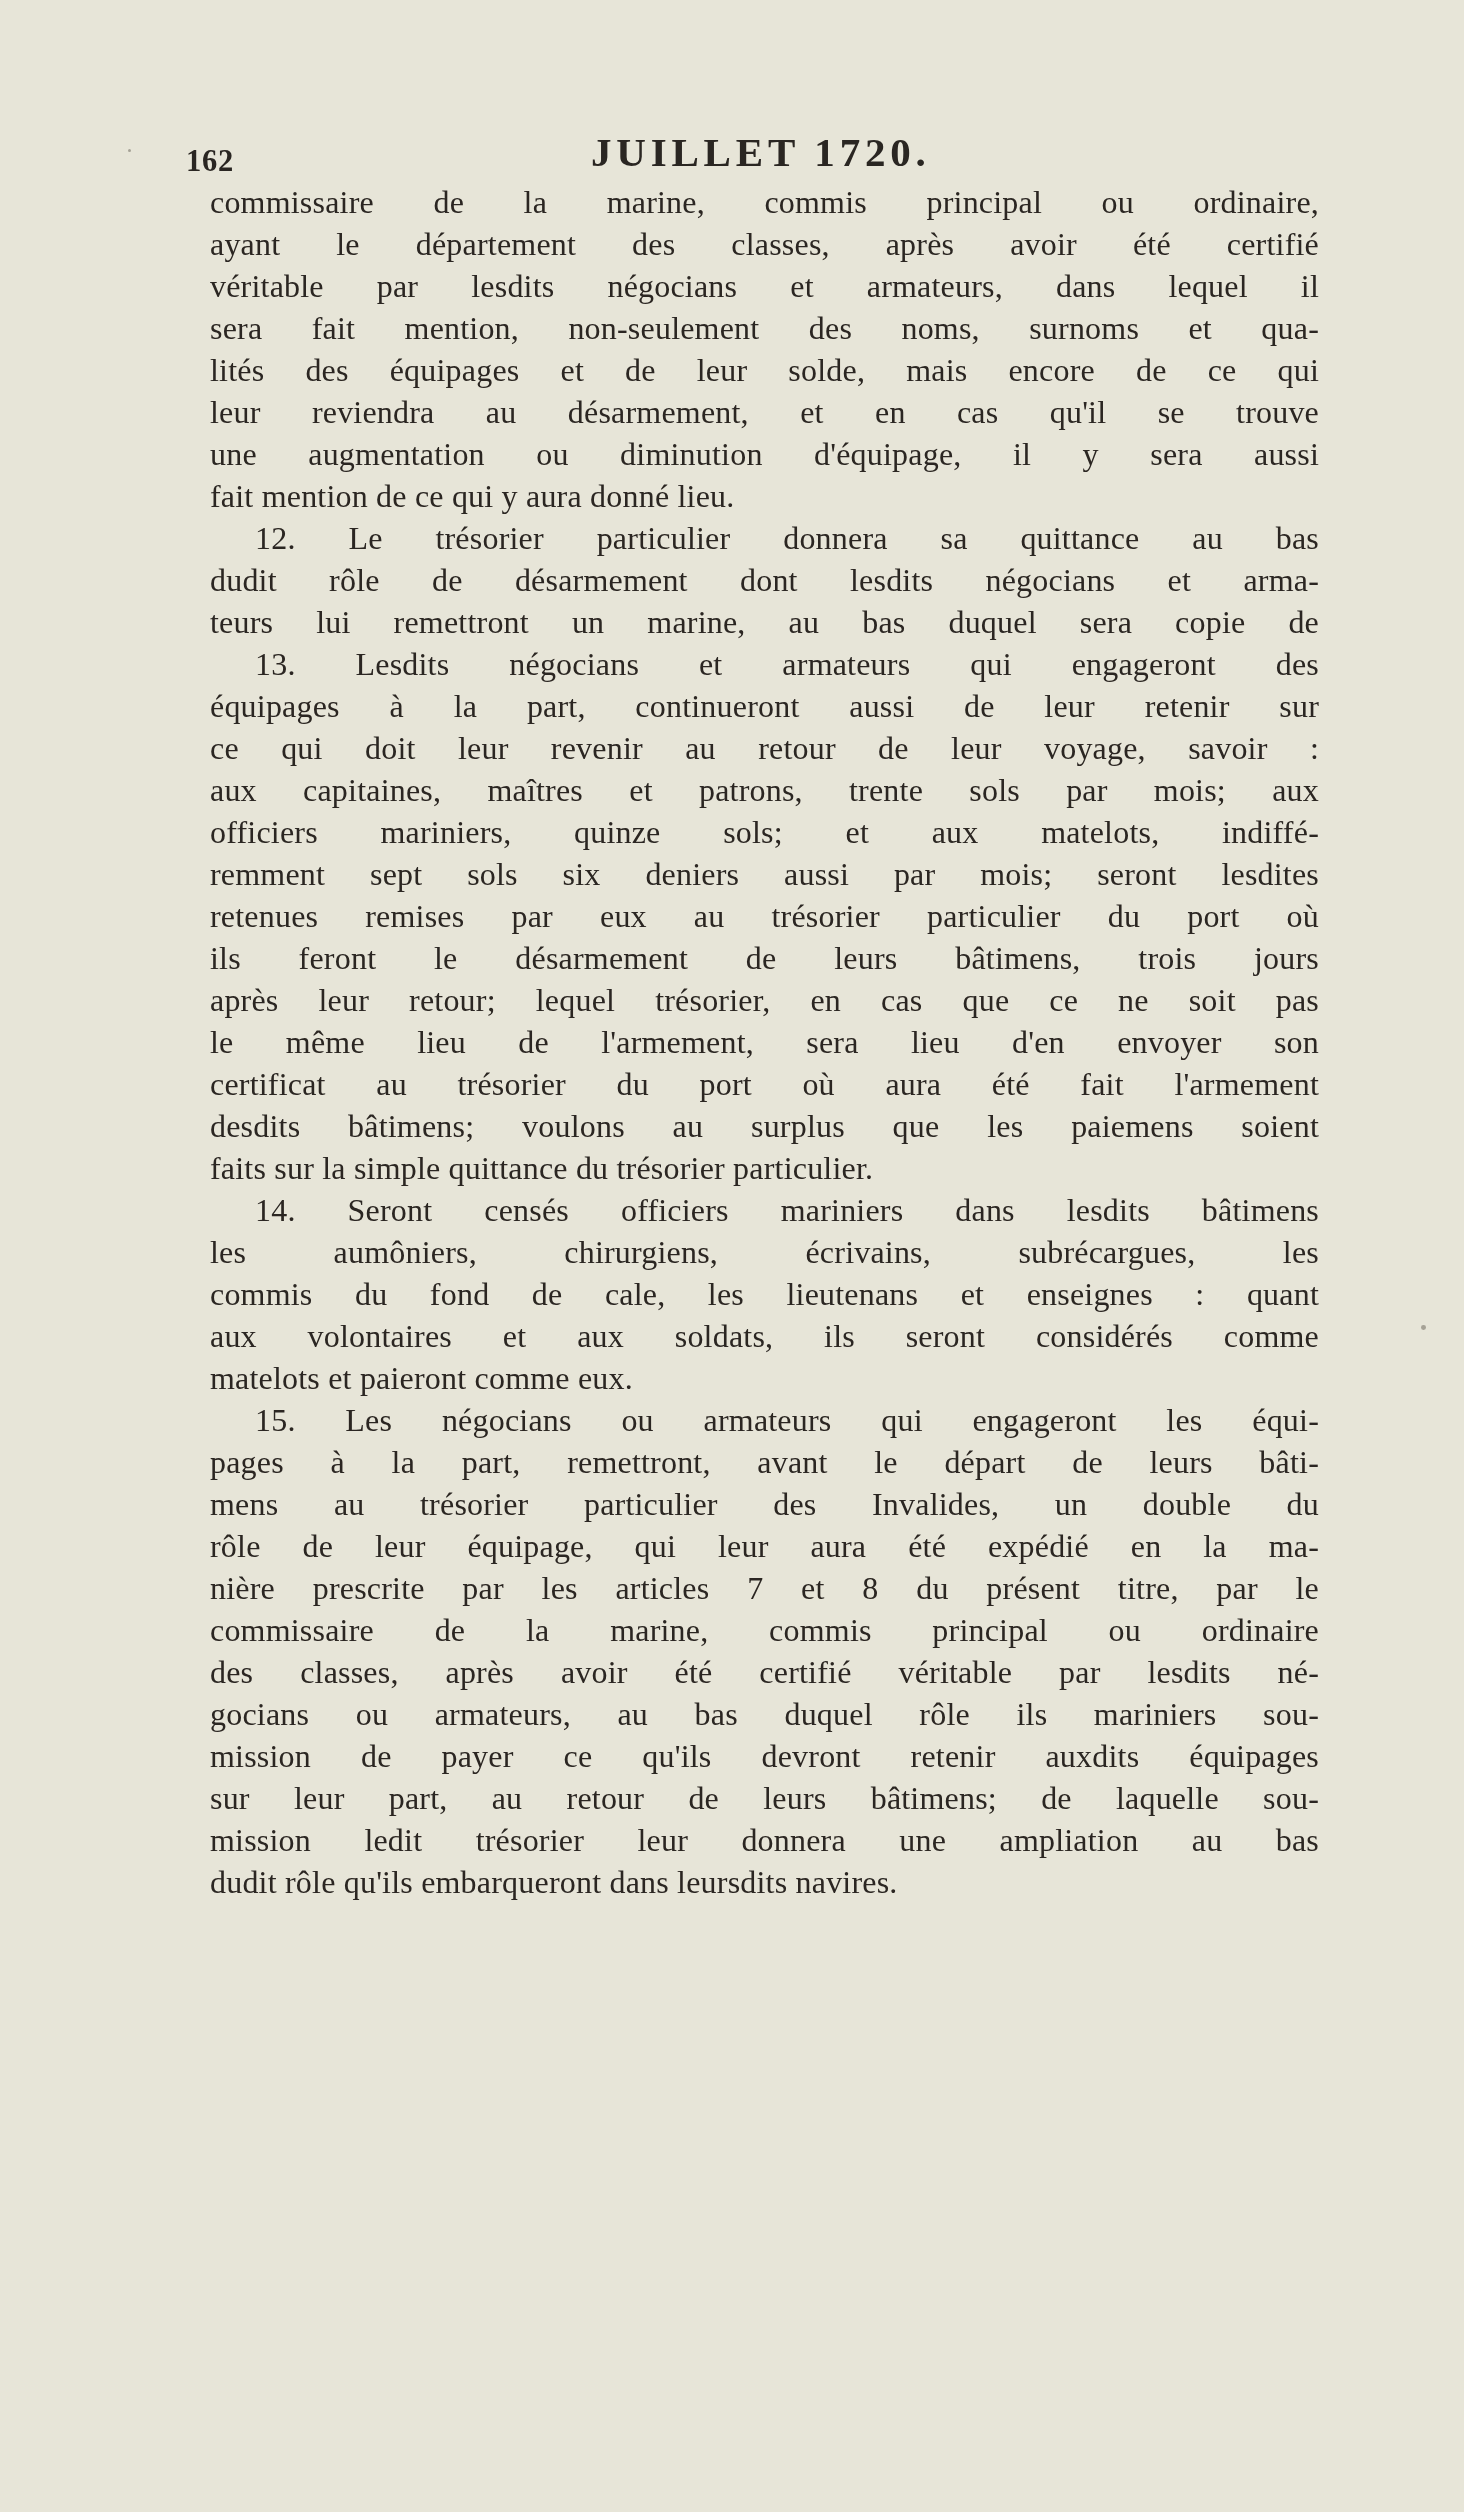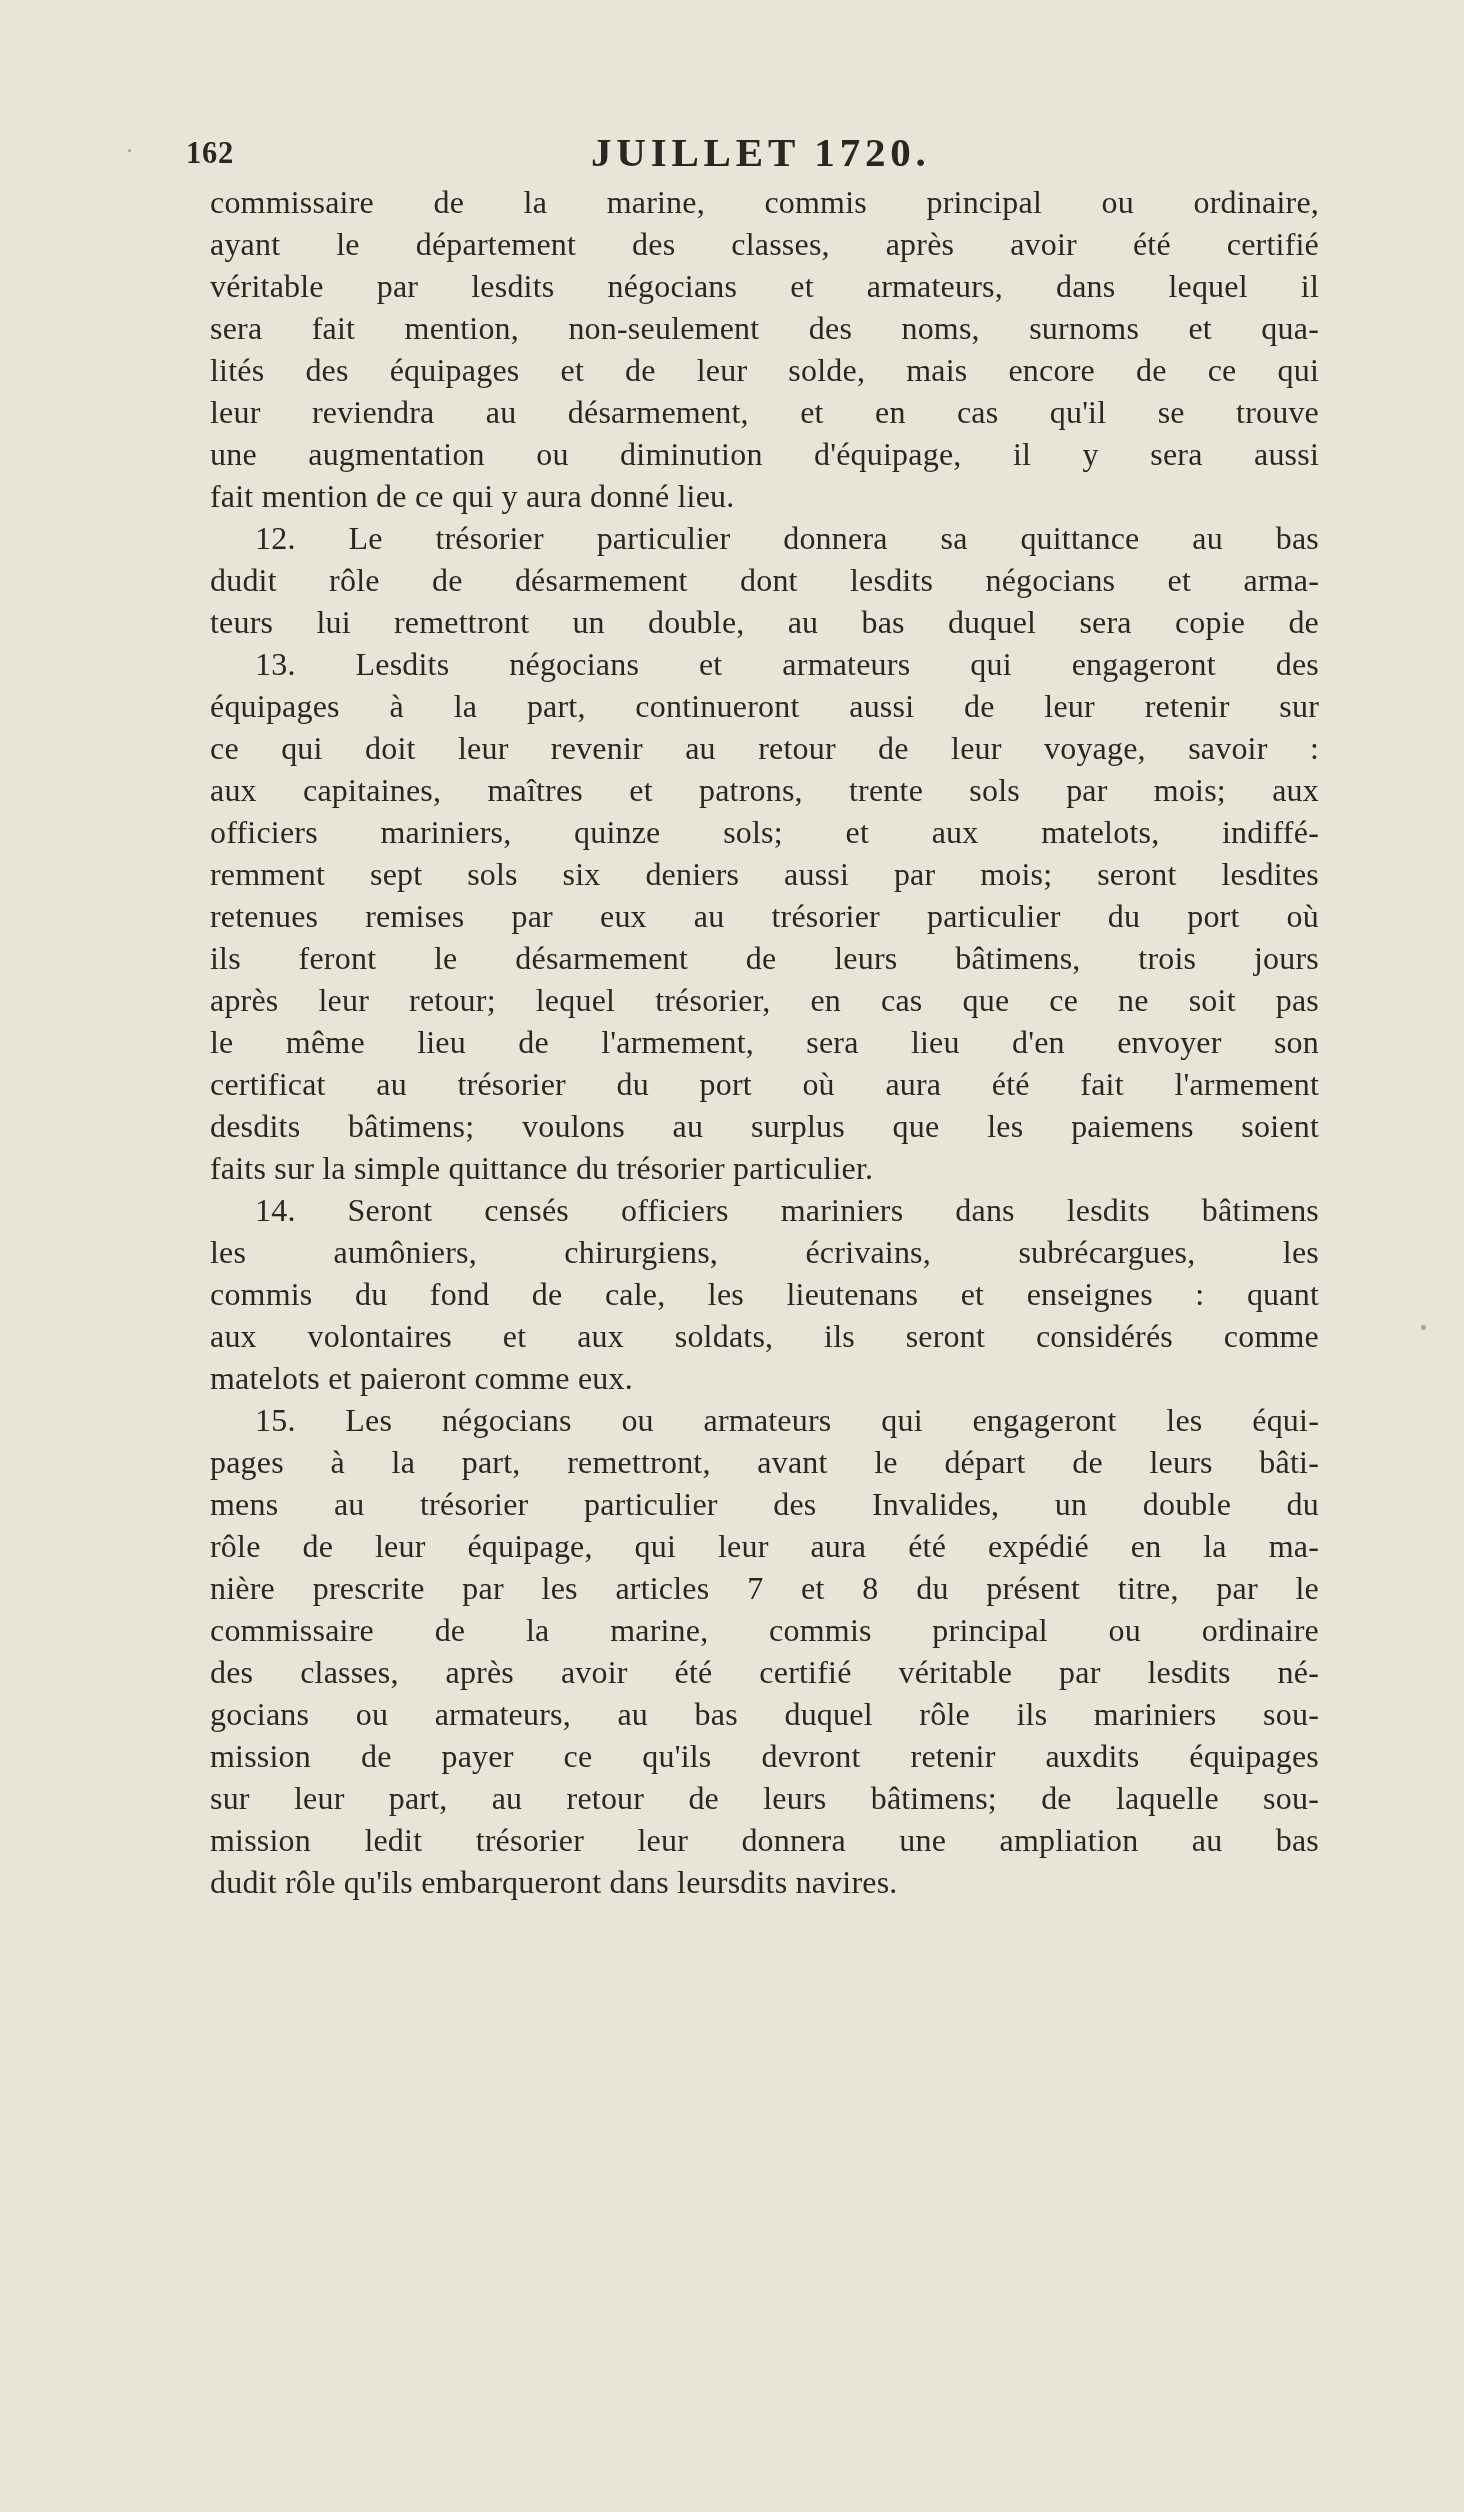--- a/index.html
+++ b/index.html
@@ -25,21 +25,21 @@
       left: 186px;
       top: 128px;
       width: 1133px;
       height: 40px;
       font-family: "Liberation Serif", "DejaVu Serif", serif;
       color: #2a2622;
     }
     .page-number {
       position: absolute;
       left: 0;
-      top: 8px;
+      top: 16px;
       font-size: 30.5px;
       font-weight: bold;
       letter-spacing: 0.8px;
       text-align: center;
     }
     .running-head {
       position: absolute;
       left: 405px;
       top: 0;
       font-size: 41px;
@@ -96,21 +96,21 @@
     <span class="line">ayant le département des classes, après avoir été certifié</span>
     <span class="line">véritable par lesdits négocians et armateurs, dans lequel il</span>
     <span class="line">sera fait mention, non-seulement des noms, surnoms et qua-</span>
     <span class="line">lités des équipages et de leur solde, mais encore de ce qui</span>
     <span class="line">leur reviendra au désarmement, et en cas qu'il se trouve</span>
     <span class="line">une augmentation ou diminution d'équipage, il y sera aussi</span>
     <span class="line last">fait mention de ce qui y aura donné lieu.</span>
 
     <span class="line indent">12. Le trésorier particulier donnera sa quittance au bas</span>
     <span class="line">dudit rôle de désarmement dont lesdits négocians et arma-</span>
-    <span class="line">teurs lui remettront un double, au bas duquel sera copie de</span>
+    <span class="line">teurs lui remettront un marine, au bas duquel sera copie de</span>
 
     <span class="line indent">13. Lesdits négocians et armateurs qui engageront des</span>
     <span class="line">équipages à la part, continueront aussi de leur retenir sur</span>
     <span class="line">ce qui doit leur revenir au retour de leur voyage, savoir :</span>
     <span class="line">aux capitaines, maîtres et patrons, trente sols par mois; aux</span>
     <span class="line">officiers mariniers, quinze sols; et aux matelots, indiffé-</span>
     <span class="line">remment sept sols six deniers aussi par mois; seront lesdites</span>
     <span class="line">retenues remises par eux au trésorier particulier du port où</span>
     <span class="line">ils feront le désarmement de leurs bâtimens, trois jours</span>
     <span class="line">après leur retour; lequel trésorier, en cas que ce ne soit pas</span>

